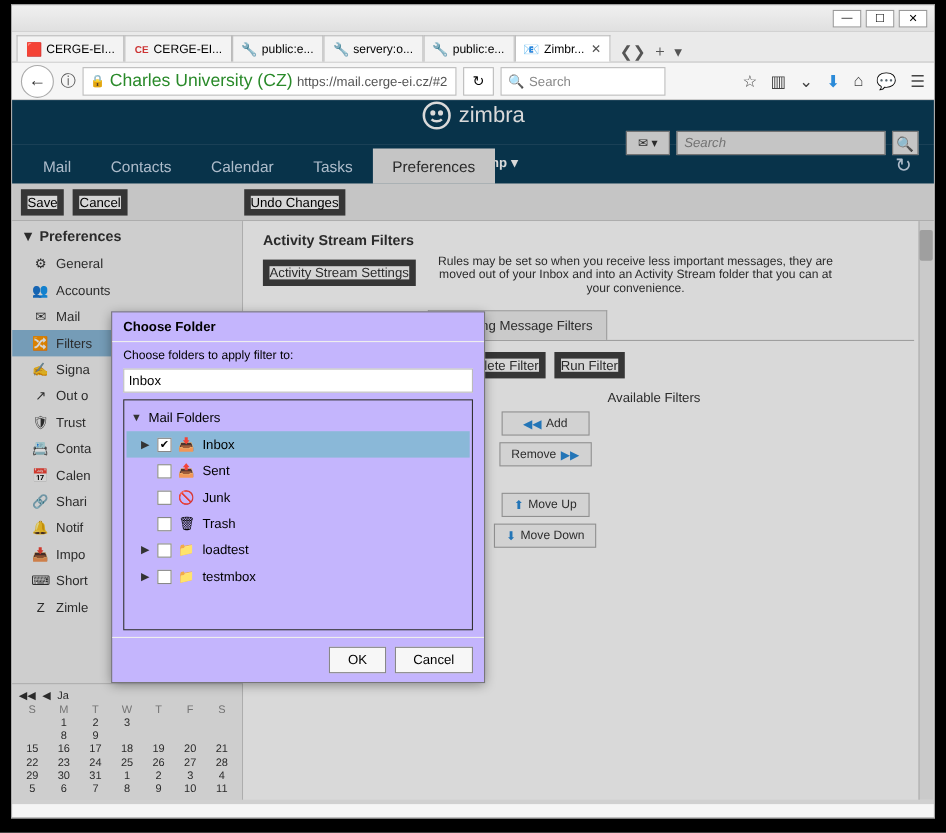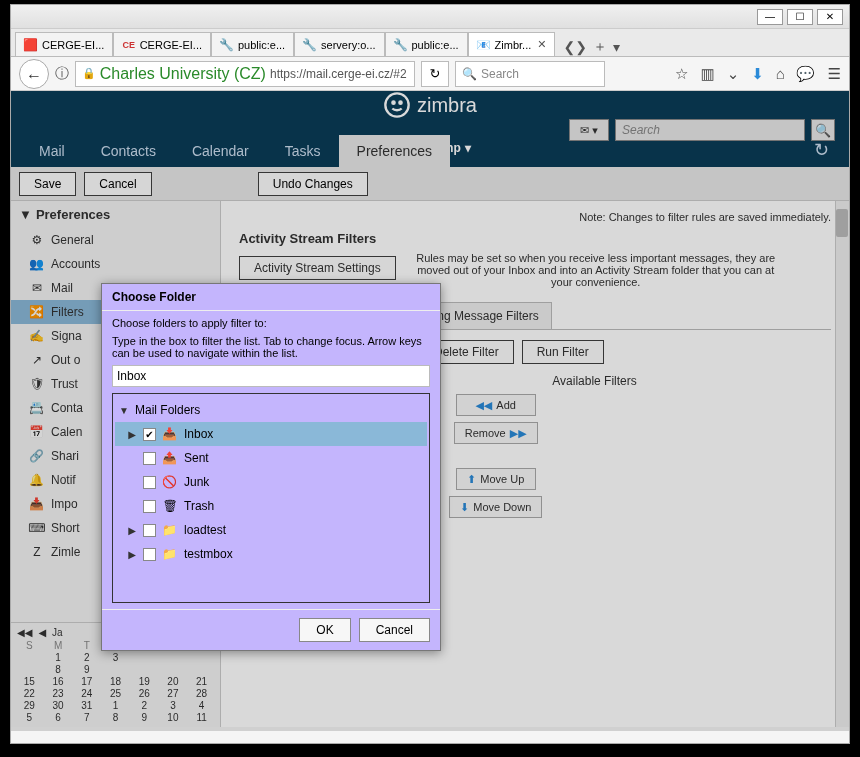--- a/index.html
+++ b/index.html
@@ -31,21 +31,21 @@
   .zsearch { margin-left:auto; display:flex; align-items:center; gap:6px;}
   .zsel { width:40px; height:22px; background:#e8e8e8; border:1px solid #888; font-size:11px; display:flex; align-items:center; justify-content:center; cursor:pointer; color:#333;}
   .zsearchbox { width:190px; height:22px; background:#e8e8e8; border:1px solid #888; padding:0 6px; font-size:12px; color:#888; font-style:italic; display:flex; align-items:center;}
   .zsearchbtn { width:24px; height:22px; background:#e8e8e8; border:1px solid #888; display:flex; align-items:center; justify-content:center; font-size:13px; cursor:pointer; color:#333;}
   .user { color:#fff; font-size:12px; font-weight:bold; margin-left:14px; display:flex; align-items:center; gap:4px; cursor:pointer;}
   .appnav { height:36px; background:#0a3c58; display:flex; align-items:flex-end; padding:0 10px; gap:0;}
   .apptab { padding:8px 18px; color:#cde; font-size:14px; cursor:pointer;}
   .apptab.active { background:#e8e8e8; color:#333;}
   .refresh { margin-left:auto; color:#cde; font-size:18px; padding:6px 10px; cursor:pointer;}
   .toolbar { height:34px; background:#e8e8e8; display:flex; align-items:center; padding:0 8px; gap:8px; border-bottom:1px solid #ccc;}
-  .btn { height:24px; padding:0 14px; background:#fcfcfc; border:1px solid #404040; font-size:12px; cursor:pointer; display:flex; align-items:center;}
+  .btn { height:24px; padding:0 0; background:#fcfcfc; border:6px solid #404040; font-size:12px; cursor:pointer; display:flex; align-items:center;}
   .mainrow { display:flex; height:526px;}
   .sidebar { width:210px; background:#f3f3f3; border-right:1px solid #ccc; display:flex; flex-direction:column;}
   .sidehead { padding:6px 8px; font-size:13px; font-weight:bold; color:#333; display:flex; align-items:center; gap:4px;}
   .sideitems { flex:1; overflow:hidden;}
   .sitem { height:24px; display:flex; align-items:center; gap:6px; padding:0 8px 0 18px; font-size:12px; color:#333; cursor:pointer; white-space:nowrap; overflow:hidden;}
   .sitem.sel { background:#8ab8d8;}
   .sicon { width:16px; height:16px; display:flex; align-items:center; justify-content:center; font-size:12px;}
   .calendar { border-top:1px solid #ccc; padding:4px 6px; font-size:10px; color:#333;}
   .calnav { display:flex; align-items:center; gap:6px; font-size:10px;}
   .calgrid { display:grid; grid-template-columns:repeat(7,1fr); gap:1px 4px; margin-top:2px; font-size:10px;}
@@ -306,21 +306,20 @@
               <div>10</div>
               <div>11</div>
             </div>
         </div>
       </div>
 
       <div class="maincol">
         <div class="scrollbar-hint">
             <div class="scrollthumb"></div>
           </div>
-        <div class="note">Note: Changes to filter rules are saved immediately.</div>
         <div class="panelhead">Activity Stream Filters</div>
         <div style="display:flex; gap:10px; align-items:flex-start;">
           <div class="btn" style="margin-top:4px;">Activity Stream Settings</div>
           <div class="desc">Rules may be set so when you receive less important messages, they are moved out of your Inbox and into an Activity Stream folder that you can at your convenience.</div>
         </div>
         <div class="subtabs" style="margin-left:150px;">
           <div class="subtab">Outgoing Message Filters</div>
         </div>
         <div style="margin-left:180px; margin-top:10px; display:flex; gap:8px;">
           <div class="btn">Delete Filter</div>
@@ -353,21 +352,20 @@
       </div>
     </div>
 
     <div class="overlay"></div>
   </div>
 
   <div class="modal">
     <div class="modal-title">Choose Folder</div>
     <div class="modal-body">
       <div class="modal-instr">Choose folders to apply filter to:</div>
-      <div class="modal-instr">Type in the box to filter the list. Tab to change focus. Arrow keys can be used to navigate within the list.</div>
       <input class="modal-input" value="Inbox" style="">
       <div class="treebox">
         <div class="treerow root">
           <span class="tw">▼</span>
           <span>Mail Folders</span>
         </div>
         <div id="treefolders">
             <div class="treerow sel" style="padding-left: 12px;">
               <span class="tw">▶</span>
               <span class="cb">✔</span>

